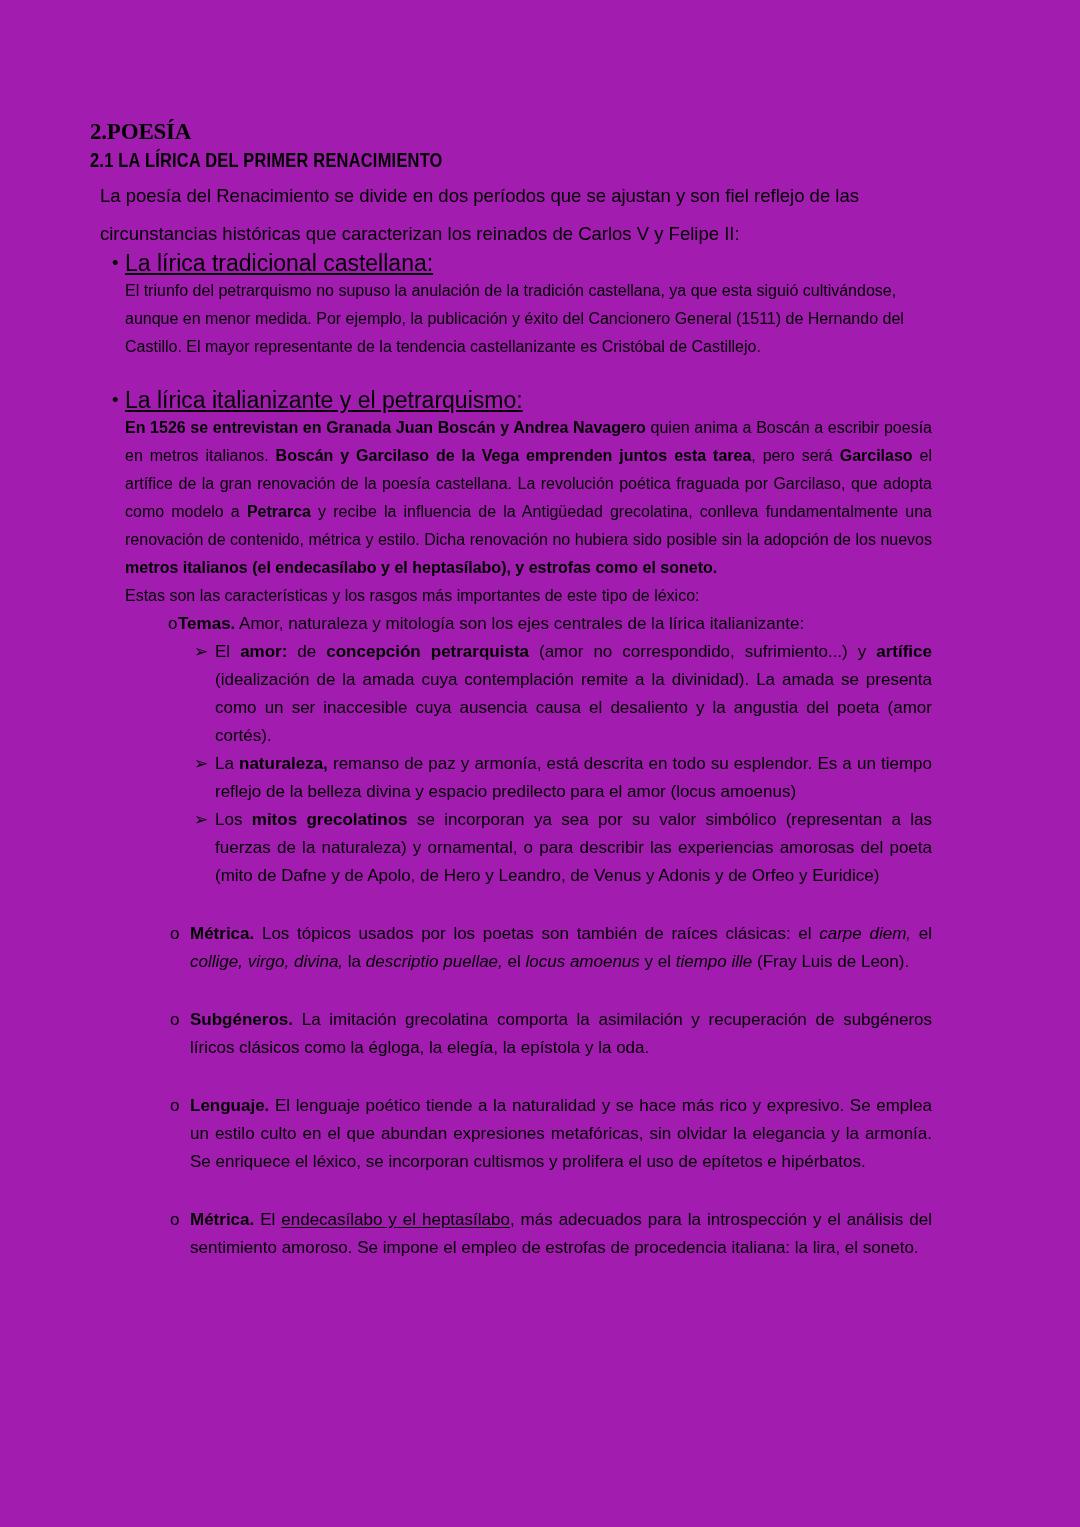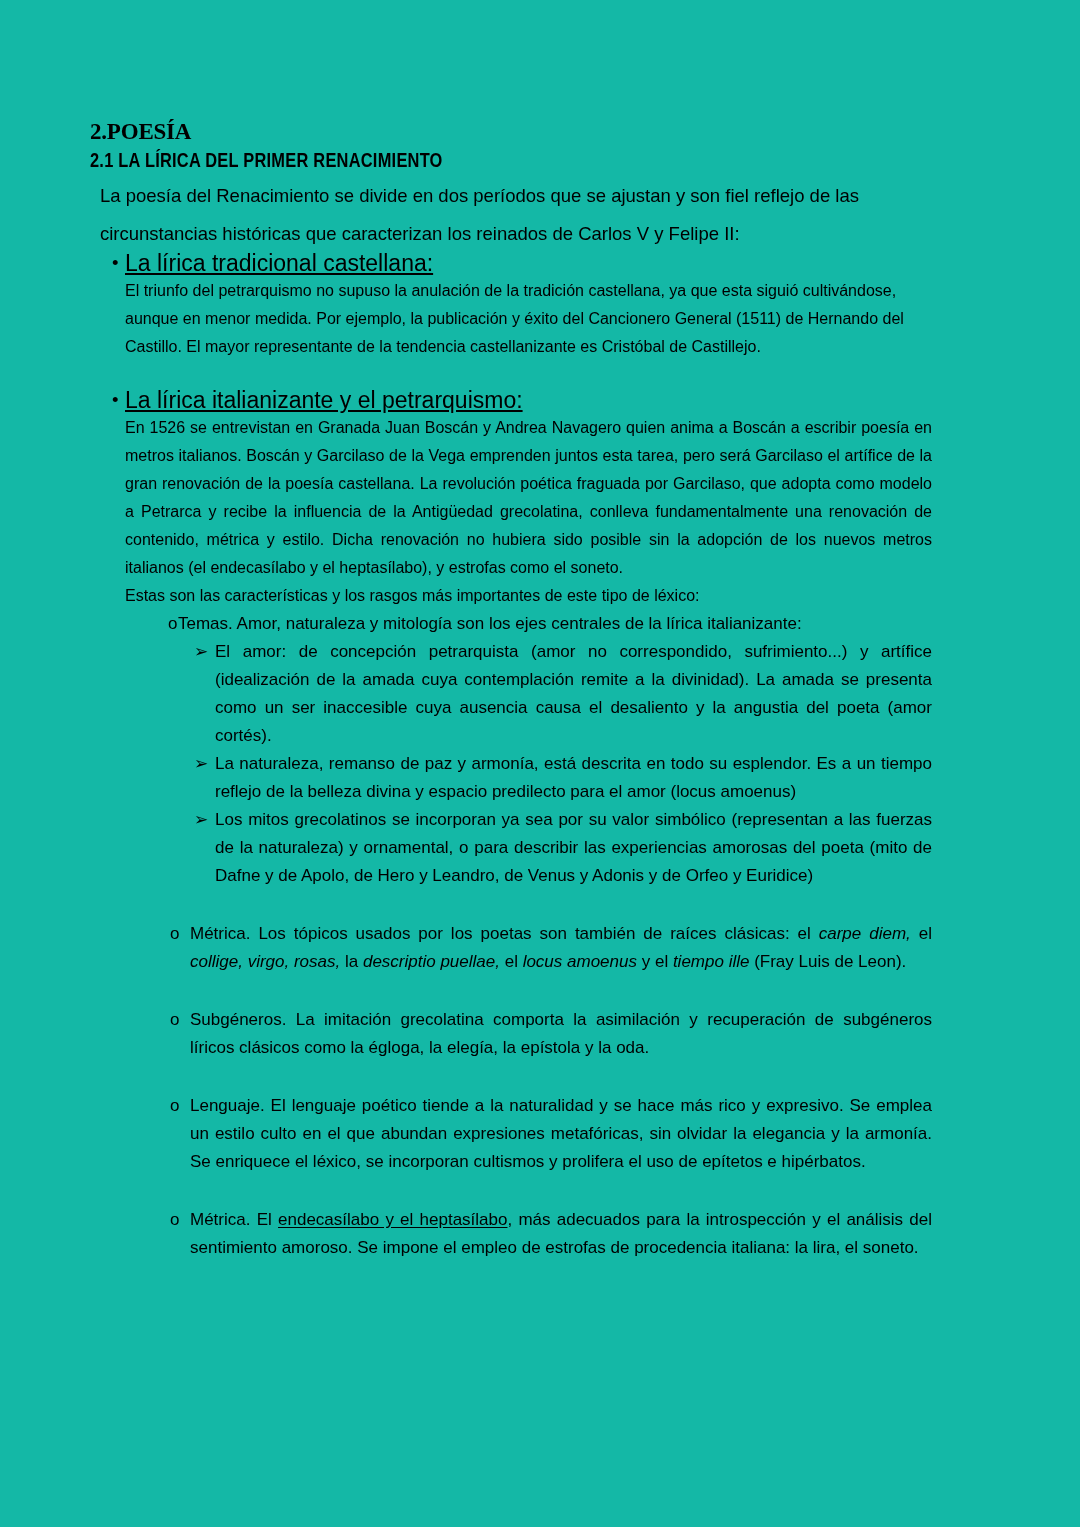--- a/index.html
+++ b/index.html
@@ -14,21 +14,21 @@
     position: relative;
     font-family: "Liberation Sans", "DejaVu Sans", sans-serif;
     color: #000000;
     -webkit-font-smoothing: antialiased;
   }
   .page {
     position: absolute;
     left: 0; top: 0;
     width: 1080px;
     height: 1527px;
-    background: #14b8a6;
+    background: #a21caf;
     overflow: hidden;
   }
   .content {
     position: absolute;
     left: 90px;
     top: 118px;
     width: 842px;
   }
 
   
@@ -53,21 +53,21 @@
 
   
   p, .ln {
     margin: 10px;
     font-size: 18.5px;
     line-height: 28px;
   }
   .intro { margin-bottom: 0; }
   .just { text-align: justify; text-justify: inter-word; }
 
-  b, strong { font-weight: normal; }
+  b, strong { font-weight: bold; }
   i, em { font-style: italic; }
   u { text-decoration: underline; text-underline-offset: 2px; }
 
   
   .lvl1 {
     position: relative;
     padding-left: 35px;
     margin-top: 1px;
   }
   .lvl1 > .bullet-disc {
@@ -167,21 +167,21 @@
 
     <div class="lvl3">
       <span class="bullet-arrow">➢</span>
       <div class="block just"><span>Los </span><b>mitos grecolatinos</b><span> se incorporan ya sea por su valor simbólico (representan a las fuerzas de la naturaleza) y ornamental, o para describir las experiencias amorosas del poeta (mito de Dafne y de Apolo, de Hero y Leandro, de Venus y Adonis y de Orfeo y Euridice)</span></div>
     </div>
 
     <div class="gap-md"></div>
 
     <div class="lvl2">
       <span class="bullet-circle">o</span>
-      <div class="block just"><b>Métrica.</b><span> Los tópicos usados por los poetas son también de raíces clásicas: el </span><i>carpe diem,</i><span> el </span><i>collige, virgo, rosas,</i><span> la </span><i>descriptio puellae,</i><span> el </span><i>locus amoenus</i><span> y el </span><i>tiempo ille</i><span> (Fray Luis de Leon).</span></div>
+      <div class="block just"><b>Métrica.</b><span> Los tópicos usados por los poetas son también de raíces clásicas: el </span><i>carpe diem,</i><span> el </span><i>collige, virgo, divina,</i><span> la </span><i>descriptio puellae,</i><span> el </span><i>locus amoenus</i><span> y el </span><i>tiempo ille</i><span> (Fray Luis de Leon).</span></div>
     </div>
 
     <div class="gap-md"></div>
 
     <div class="lvl2">
       <span class="bullet-circle">o</span>
       <div class="block just"><b>Subgéneros.</b><span> La imitación grecolatina comporta la asimilación y recuperación de subgéneros líricos clásicos como la égloga, la elegía, la epístola y la oda.</span></div>
     </div>
 
     <div class="gap-md"></div>

